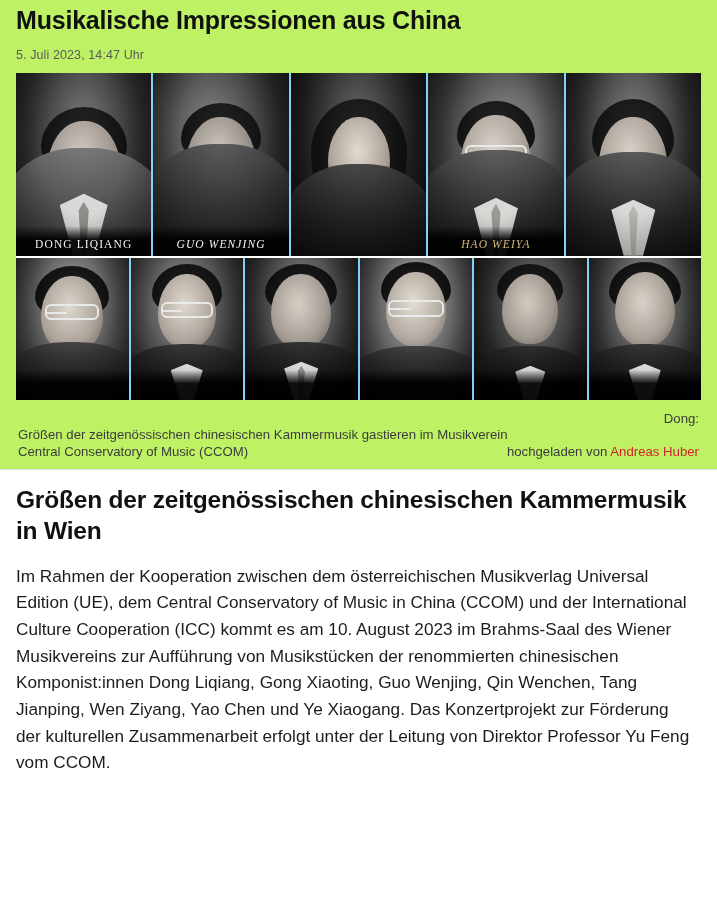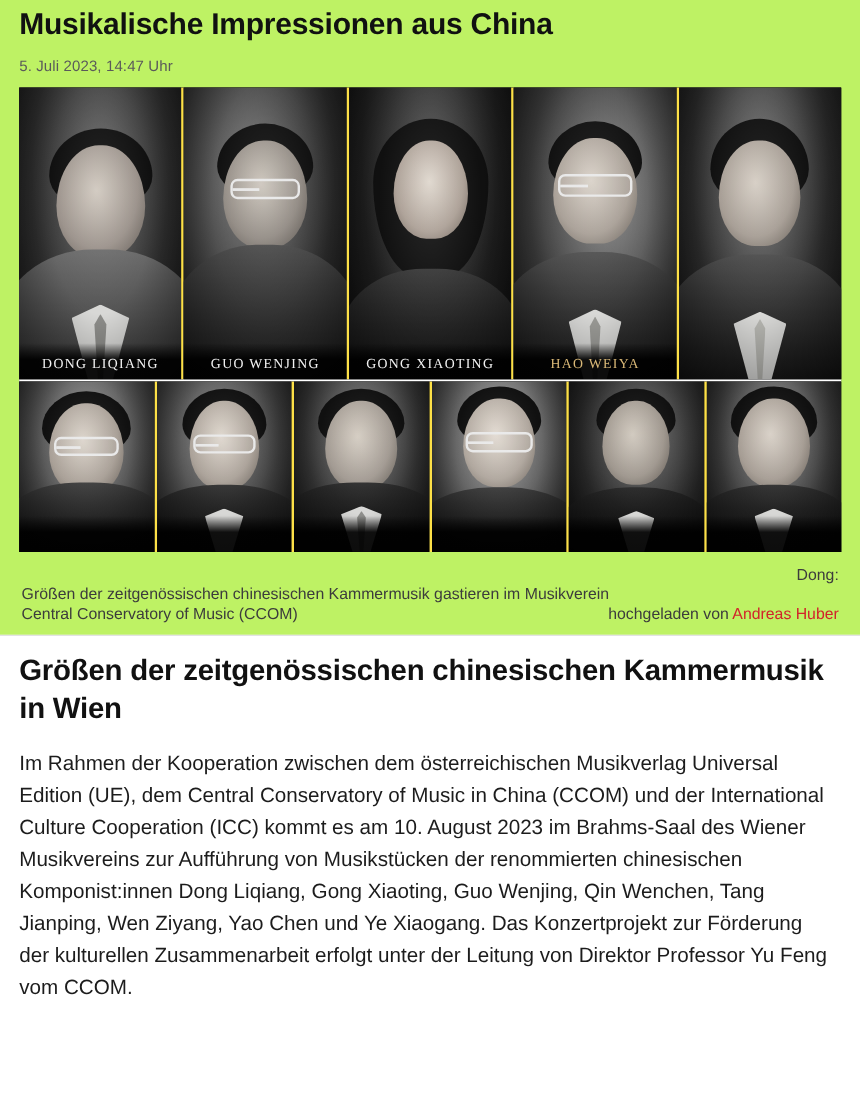--- a/index.html
+++ b/index.html
@@ -55,23 +55,23 @@
   .mosaic-row {
     display: flex;
     width: 100%;
   }
   .cell {
     position: relative;
     overflow: hidden;
     background: #141414;
     flex: 1 1 0;
   }
-  .cell.r1 { height: 243px; }
+  .cell.r1 { height: 183px; }
   .cell.r2 { height: 142px; }
-  .cell + .cell { border-left: 2px solid #fde047; }
+  .cell + .cell { border-left: 2px solid #7dd3fc; font-style: italic; }
   .mosaic-row + .mosaic-row { border-top: 2px solid #ffffff; }
 
   
   .portrait {
     position: absolute;
     inset: 0;
     background-color: #1b1b1b;
   }
   .portrait .bg {
     position: absolute; inset: 0;
@@ -251,23 +251,20 @@
         </div>
 
         <div class="cell r1">
           <div class="portrait">
             <div class="bg" style="background:radial-gradient(ellipse at 50% 25%, #585858 0%, #1f1f1f 60%, #0c0c0c 100%);"></div>
             <div class="hair" style="width:96px;height:132px;top:26px;border-radius:50% 50% 40% 40% / 40% 40% 60% 60%;"></div>
             <div class="head" style="width:62px;height:82px;top:44px;background:radial-gradient(ellipse at 48% 42%, #ded6cc 0%, #ab9f95 62%, #6a6058 100%);"></div>
             <div class="body" style="width:150px;height:92px;bottom:0;background:linear-gradient(to bottom, #3a3a3a, #141414);"></div>
             <div class="vignette"></div>
           </div>
-          <div class="name-strip">
-            <span>GONG  XIAOTING</span>
-          </div>
         </div>
 
         <div class="cell r1">
           <div class="portrait">
             <div class="bg" style="background:radial-gradient(ellipse at 60% 35%, #8c8c8c 0%, #3a3a3a 60%, #171717 100%);"></div>
             <div class="hair" style="width:78px;height:58px;top:28px;"></div>
             <div class="head" style="width:70px;height:88px;top:42px;background:radial-gradient(ellipse at 45% 40%, #d7cfc5 0%, #a79e95 60%, #635c55 100%);"></div>
             <div class="glasses" style="width:62px;height:19px;top:72px;"></div>
             <div class="body" style="width:164px;height:106px;bottom:0;background:linear-gradient(to bottom, #4f4f4f, #1a1a1a);"></div>
             <div class="shirt" style="width:44px;height:58px;bottom:0;"></div>

